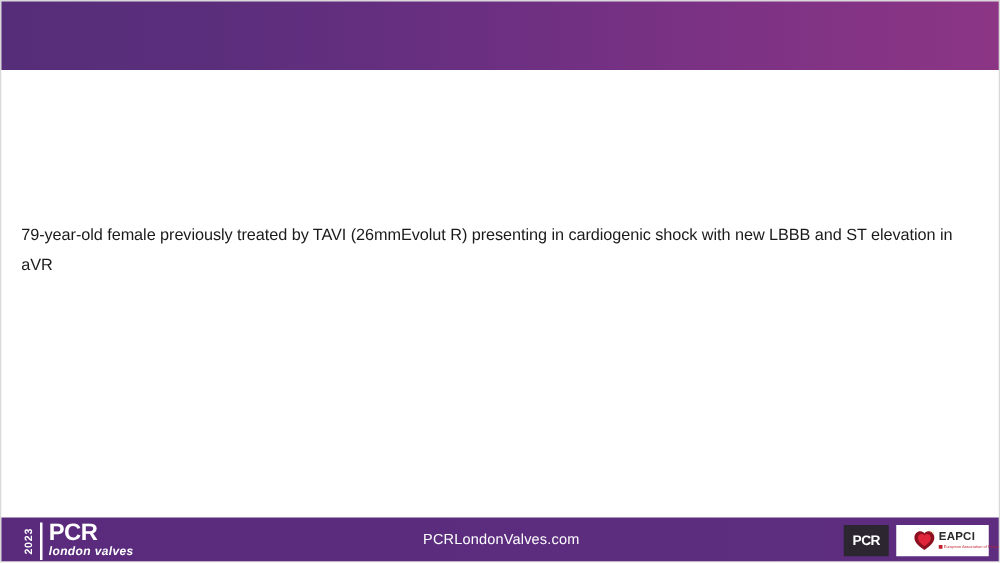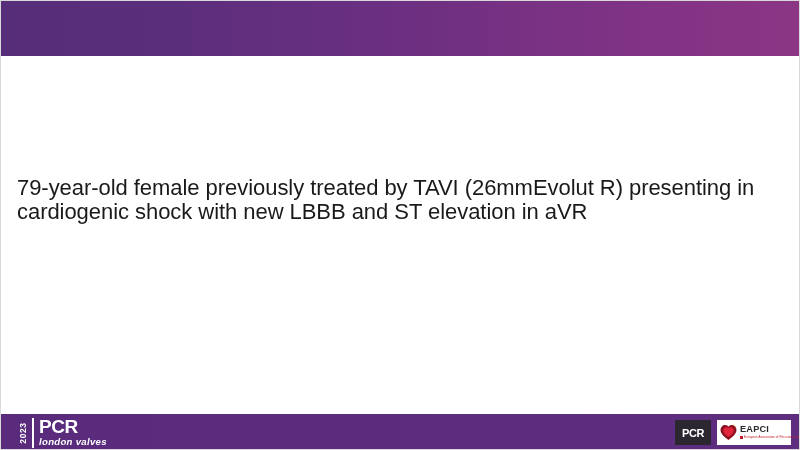--- a/index.html
+++ b/index.html
@@ -40,21 +40,21 @@
     width: 800px;
     height: 358px;
   }
 
   #main-text {
     position: absolute;
     left: 16px;
     top: 120px;
     width: 772px;
     color: #1a1a1a;
-    font-size: 22px;
+    font-size: 13px;
     line-height: 24px;
     letter-spacing: -0.05px;
     font-weight: 400;
     white-space: pre-wrap;
   }
 
   
   #footer-bar {
     position: absolute;
     left: 0;
@@ -152,21 +152,21 @@
     font-weight: 700;
     font-size: 11px;
     letter-spacing: -0.4px;
   }
   #eapci-badge {
     width: 74px;
     height: 25px;
     background: #ffffff;
     display: flex;
     align-items: center;
-    padding-left: 3px;
+    padding-left: 14px;
     box-sizing: border-box;
     gap: 3px;
   }
   #eapci-heart {
     width: 17px;
     height: 17px;
     flex: none;
   }
   #eapci-textwrap {
     display: flex;
@@ -215,20 +215,21 @@
     <div id="brand-year">
       <span>2023</span>
     </div>
     <div id="brand-divider"></div>
     <div id="brand-names">
       <div id="brand-pcr">PCR</div>
       <div id="brand-sub">london valves</div>
     </div>
   </div>
 
+  <div id="footer-site">PCRLondonValves.com</div>
 
   <div id="footer-logos">
 
     <div id="pcr-badge">
       <span id="pcr-badge-text">PCR</span>
     </div>
 
     <div id="eapci-badge">
       <svg id="eapci-heart" viewBox="0 0 32 32">
         <path d="M16 30 C6 23 1 17.5 1 11.5 C1 5.9 5.3 2 10 2 C12.9 2 15 3.5 16 5.3 C17 3.5 19.1 2 22 2 C26.7 2 31 5.9 31 11.5 C31 17.5 26 23 16 30 Z" fill="#8c1020"></path>

